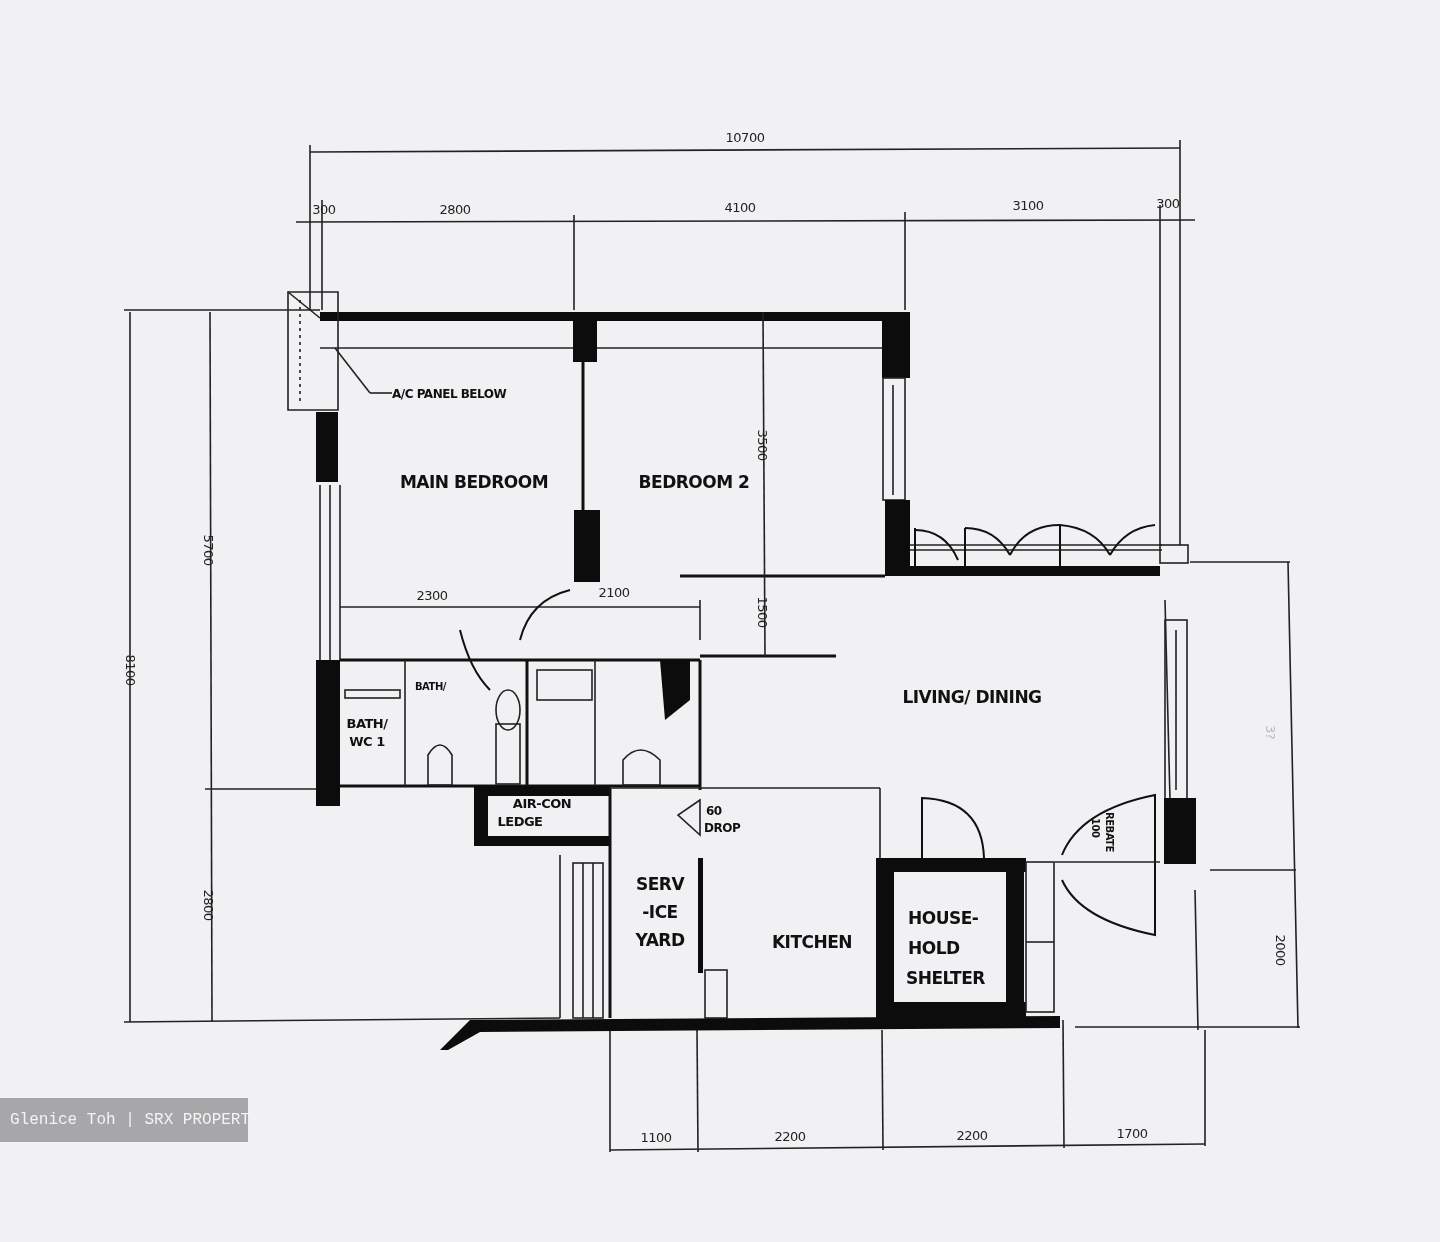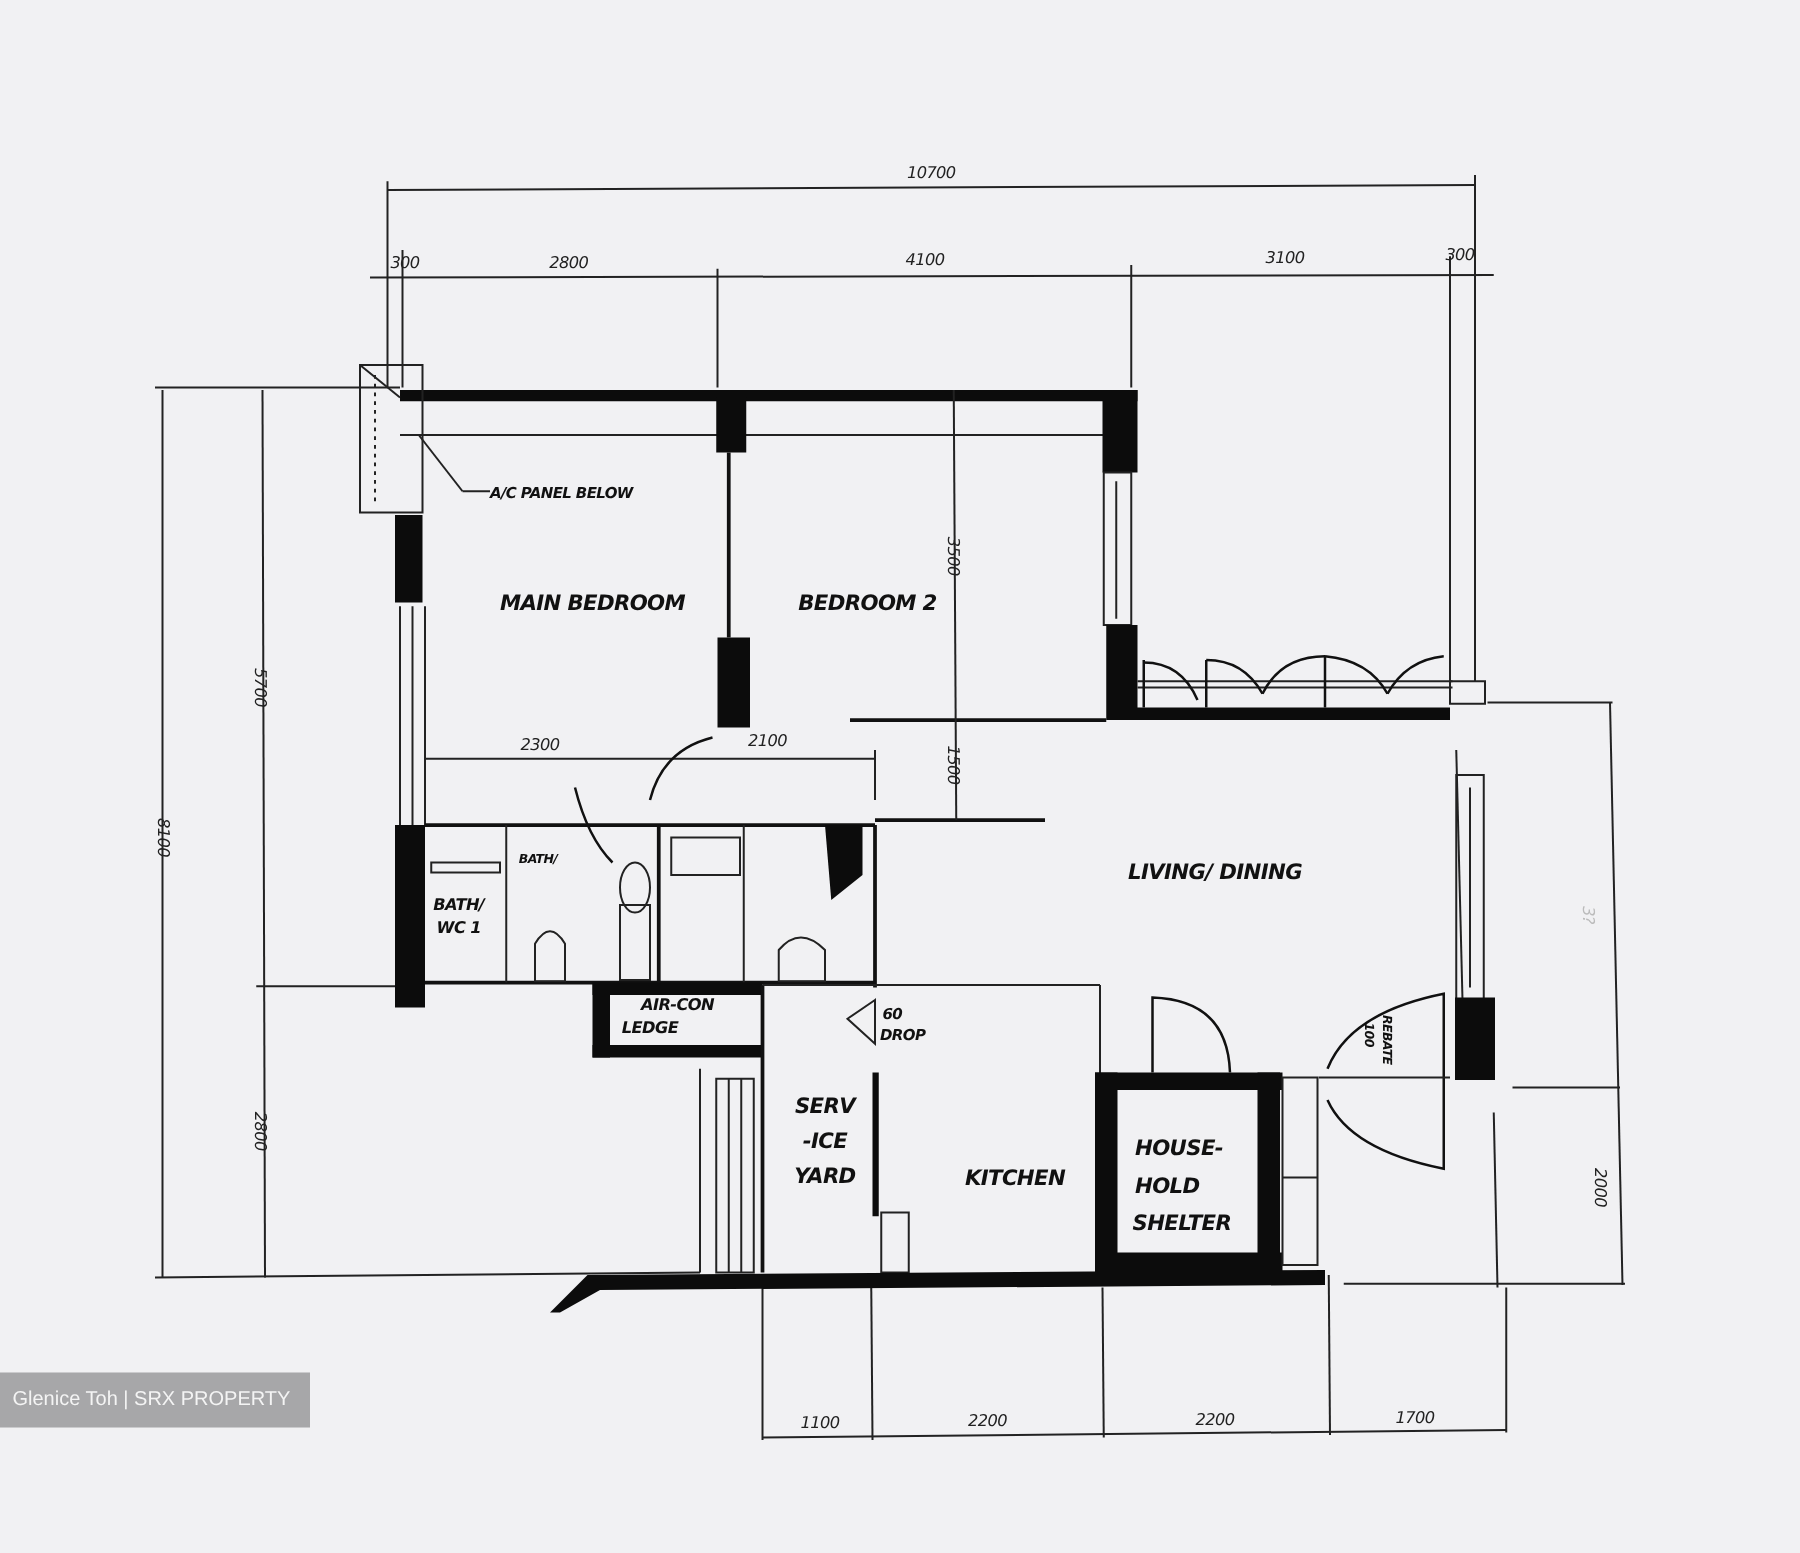--- a/index.html
+++ b/index.html
@@ -3,35 +3,35 @@
   <meta charset="utf-8">
   <style>
     html, body { margin: 0; padding: 0; }
     body {
       width: 1440px; height: 1242px; overflow: hidden;
       background: #f1f1f3;
       font-family: "DejaVu Sans", sans-serif;
       position: relative;
     }
     .plan {
-      position: absolute; left: 0; top: 0; width: 1440px; height: 1242px; font-style: italic;
+      position: absolute; left: 0; top: 0; width: 1440px; height: 1242px;
     }
     .plan svg { width: 1440px; height: 1242px; display: block; }
     .dim { font-family: "DejaVu Sans", sans-serif; font-size: 13px; fill: #222; letter-spacing: -0.5px; }
     .room { font-family: "DejaVu Sans", sans-serif; font-weight: bold; font-size: 17px; fill: #111; letter-spacing: -0.5px; }
     .room-sm { font-family: "DejaVu Sans", sans-serif; font-weight: bold; font-size: 13px; fill: #111; letter-spacing: -0.5px; }
     .note { font-family: "DejaVu Sans", sans-serif; font-weight: bold; font-size: 12px; fill: #111; letter-spacing: -0.5px; }
     .thin { stroke: #222; stroke-width: 1.6; fill: none; }
     .mid { stroke: #111; stroke-width: 3; fill: none; }
     .wall { fill: #0c0c0c; }
     .door { stroke: #111; stroke-width: 2; fill: none; }
     .watermark {
       position: absolute; left: 0; top: 1098px; width: 248px; height: 44px;
       background: rgba(150,150,152,0.82);
-      color: #f4f4f4; font-family: Liberation Sans, sans-serif; font-size: 16px;
+      color: #f4f4f4; font-family: Liberation Mono, monospace; font-size: 16px;
       line-height: 44px; padding-left: 10px; box-sizing: border-box;
       white-space: nowrap;
     }
   </style>
 </head>
 <body>
 
 <div class="plan">
   <svg viewBox="0 0 1440 1242" xmlns="http://www.w3.org/2000/svg">
 

